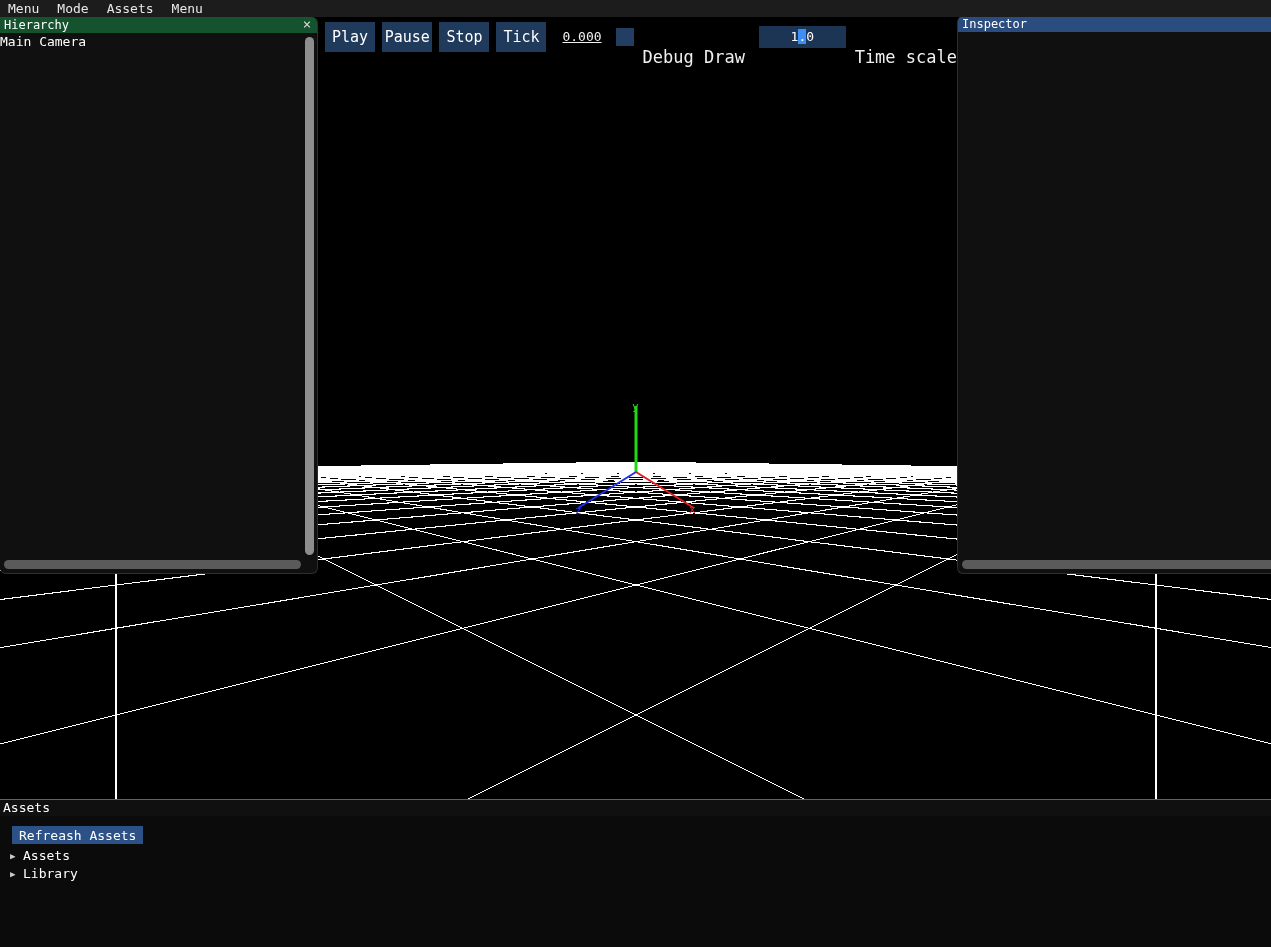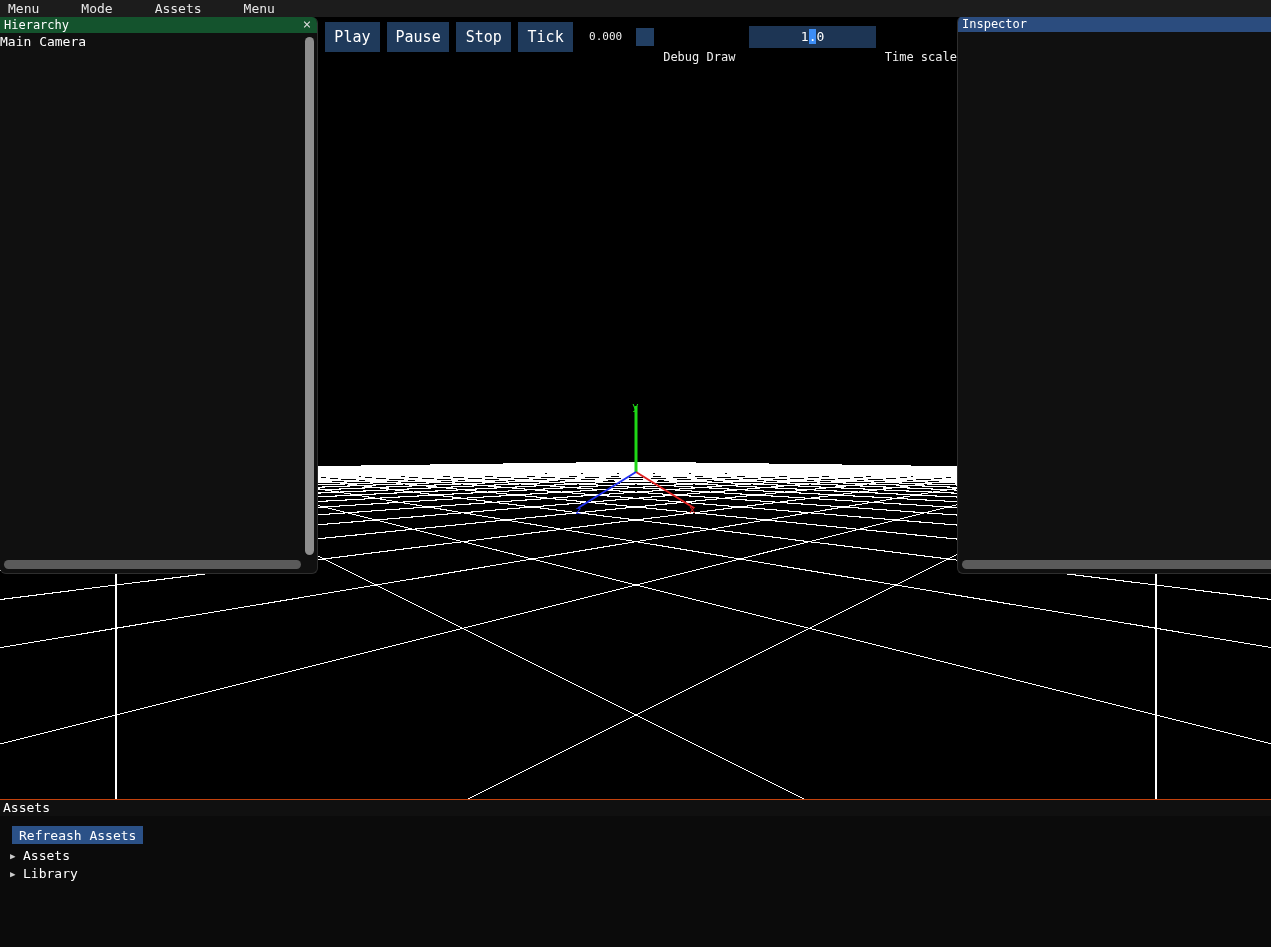--- a/index.html
+++ b/index.html
@@ -30,21 +30,21 @@
     position: absolute;
     left: 0; top: 0;
     width: 1271px;
     height: 17px;
     background: #1c1c1c;
     display: flex;
     align-items: center;
     z-index: 60;
   }
   .menu-item {
-    padding: 0 21px;
+    padding: 0 9px;
     line-height: 17px;
     font-size: 13px;
     color: #e8e8e8;
     white-space: nowrap;
     cursor: default;
   }
   .menu-item:first-child { padding-left: 8px; }
 
   
   #viewport {
@@ -201,35 +201,36 @@
     border-radius: 0;
     display: flex;
     align-items: center;
     justify-content: center;
     padding: 0 12px;
     cursor: pointer;
     box-sizing: border-box;
   }
   .tb-readout {
     margin-left: 16px;
-    font-size: 11px;
+    font-size: 13px;
     color: #f0f0f0;
     white-space: nowrap;
+    text-decoration: underline;
   }
   .tb-check {
     margin-left: 14px;
     width: 18px;
     height: 18px;
     background: rgba(40, 74, 116, 0.85);
     cursor: pointer;
     flex: 0 0 auto;
   }
   .tb-label {
     margin-left: 9px;
-    font-size: 12px;
+    font-size: 17px;
     color: #f0f0f0;
     white-space: nowrap;
     cursor: default;
     margin-top: 40px;
   }
   .tb-field {
     margin-left: 14px;
     width: 148px;
     height: 22px;
     background: rgba(40, 74, 116, 0.72);

